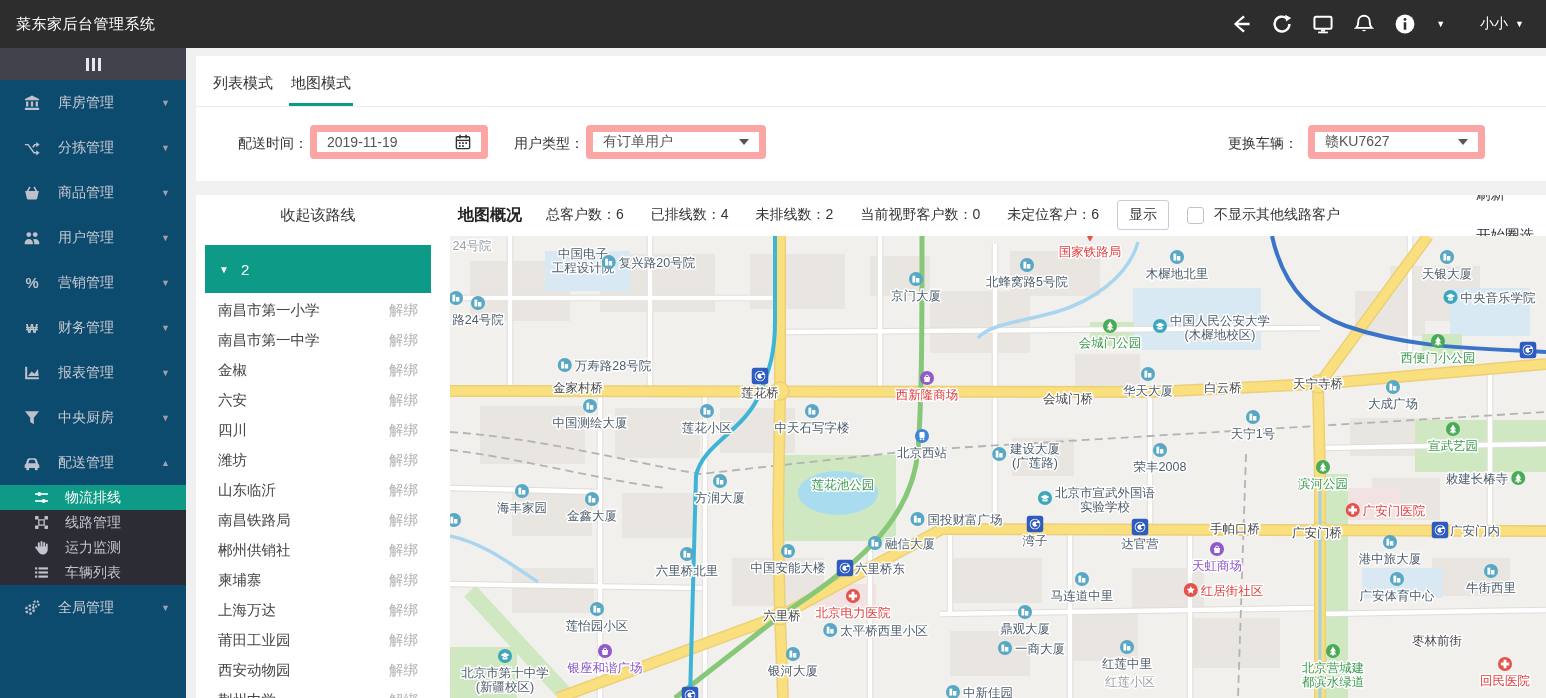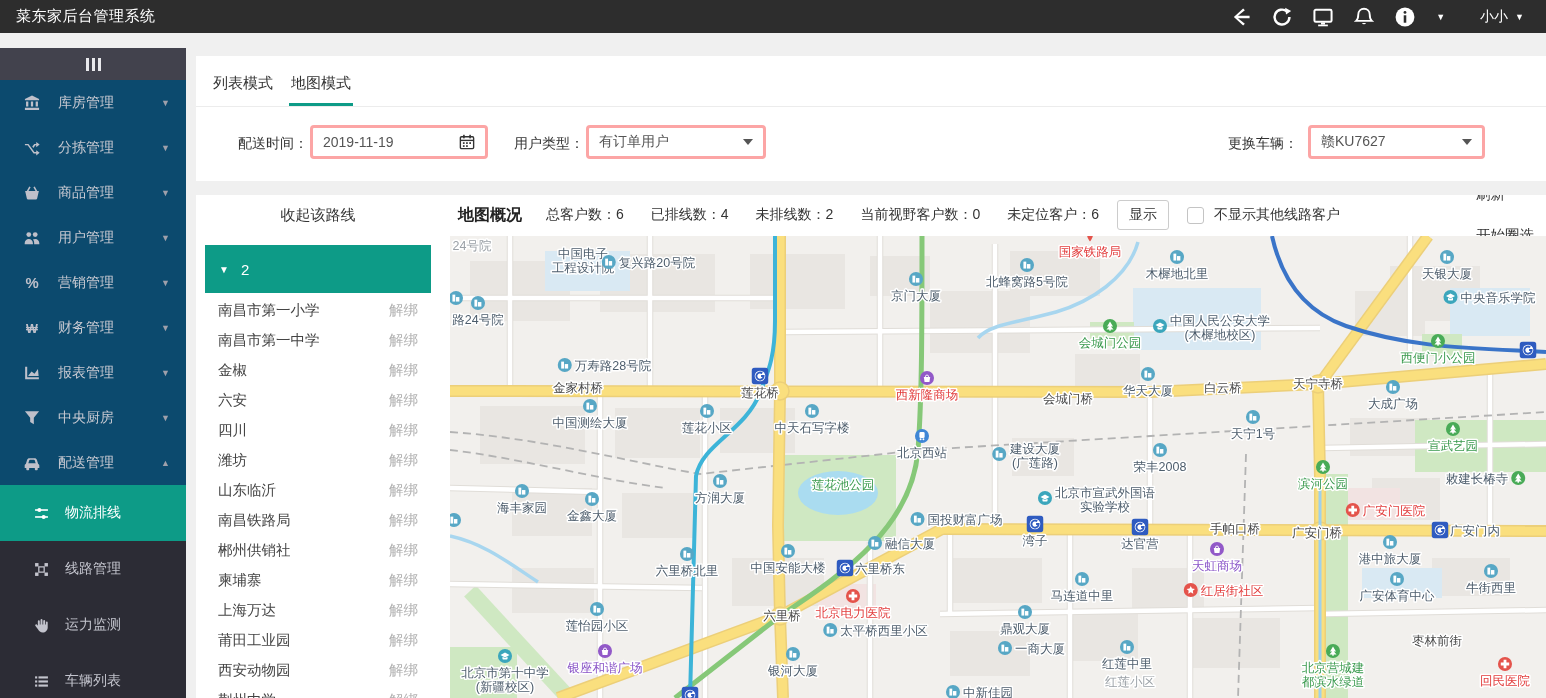--- a/index.html
+++ b/index.html
@@ -1,48 +1,48 @@
 <!DOCTYPE html>
 <html><head>
 <meta charset="utf-8">
 <style>
   *{margin:0;padding:0;box-sizing:border-box;font-family:"Liberation Sans","DejaVu Sans",sans-serif;}
   html,body{width:1546px;height:698px;overflow:hidden;background:#f0f0f0;}
   #stage{position:relative;width:1546px;height:698px;}
 
   
-  .topbar{position:absolute;left:0;top:0;width:1546px;height:33px;background:#2d2d2d;display:flex;align-items:center;z-index:30;}
+  .topbar{position:absolute;left:0;top:0;width:1546px;height:48px;background:#2d2d2d;display:flex;align-items:center;z-index:30;}
   .topbar .title{color:#fff;font-size:15px;margin-left:16px;letter-spacing:.5px;}
   .tb-right{margin-left:auto;display:flex;align-items:center;gap:21px;margin-right:22px;color:#fff;}
   .tb-ic{width:20px;height:20px;color:#fff;cursor:pointer;display:block;}
   .tb-caret{color:#fff;font-size:9px;cursor:pointer;}
   .tb-user{color:#fff;font-size:14px;margin-left:14px;cursor:pointer;display:flex;align-items:center;gap:7px;}
 
   
   .sidebar{position:absolute;left:0;top:48px;width:186px;height:650px;background:#0c4a6e;z-index:20;}
   .sb-toggle{height:32px;background:#42424d;display:flex;align-items:center;justify-content:center;gap:3px;cursor:pointer;}
   .sb-toggle i{display:block;width:3px;height:13px;background:#e8e8ec;}
   .mi-item{height:45px;display:flex;align-items:center;color:#c9cad2;font-size:14px;cursor:pointer;padding-left:24px;position:relative;}
   .mi-item .mi{width:16px;height:16px;color:#bfc0ca;}
   .mi-item .lbl{margin-left:18px;}
   .mi-item .caret{position:absolute;right:16px;font-size:9px;color:#9fa0ab;}
   .submenu{background:#2c2c35;}
-  .sub-item{height:56px;display:flex;align-items:center;color:#c3c4cd;font-size:14px;cursor:pointer;padding-left:34px;}
+  .sub-item{height:25px;display:flex;align-items:center;color:#c3c4cd;font-size:14px;cursor:pointer;padding-left:34px;}
   .sub-item .mi{width:15px;height:15px;}
   .sub-item .lbl{margin-left:16px;}
   .sub-item.active{background:#0d9b87;color:#fff;}
 
   
   .panel-top{position:absolute;left:196px;top:56px;right:0;height:125px;background:#fff;}
   .tabs{height:51px;padding-left:15px;border-bottom:1px solid #ececec;display:flex;align-items:flex-end;gap:14px;}
   .tab{font-size:15px;color:#333;padding:0 2px 13px 2px;cursor:pointer;}
   .tab.active{border-bottom:3px solid #0d9b87;padding-bottom:10px;}
   .filters{position:relative;height:73px;}
   .f-label{position:absolute;top:28px;font-size:14px;color:#333;}
-  .f-box{position:absolute;top:18px;height:34px;background:#fff;border:3px solid #fca5a5;border-radius:4px;font-size:14px;color:#555;display:flex;align-items:center;padding:0 10px;cursor:pointer;}
+  .f-box{position:absolute;top:18px;height:34px;background:#fff;border:7px solid #fca5a5;border-radius:4px;font-size:14px;color:#555;display:flex;align-items:center;padding:0 10px;cursor:pointer;}
   .f-box .grow{flex:1;}
   .sel-caret{width:0;height:0;border-left:5px solid transparent;border-right:5px solid transparent;border-top:6px solid #555;}
   .cal{width:16px;height:16px;color:#333;}
 
   .panel-main{position:absolute;left:196px;top:195px;right:0;bottom:0;background:#fff;overflow:hidden;}
 
   
   .route-head{position:absolute;left:0;top:11px;width:244px;text-align:center;font-size:15px;color:#333;cursor:pointer;}
   .route-group{position:absolute;left:9px;top:50px;width:226px;height:48px;background:#0d9b87;color:#fff;display:flex;align-items:center;padding-left:14px;font-size:15px;cursor:pointer;}
   .route-group .gc{margin-left:12px;}

